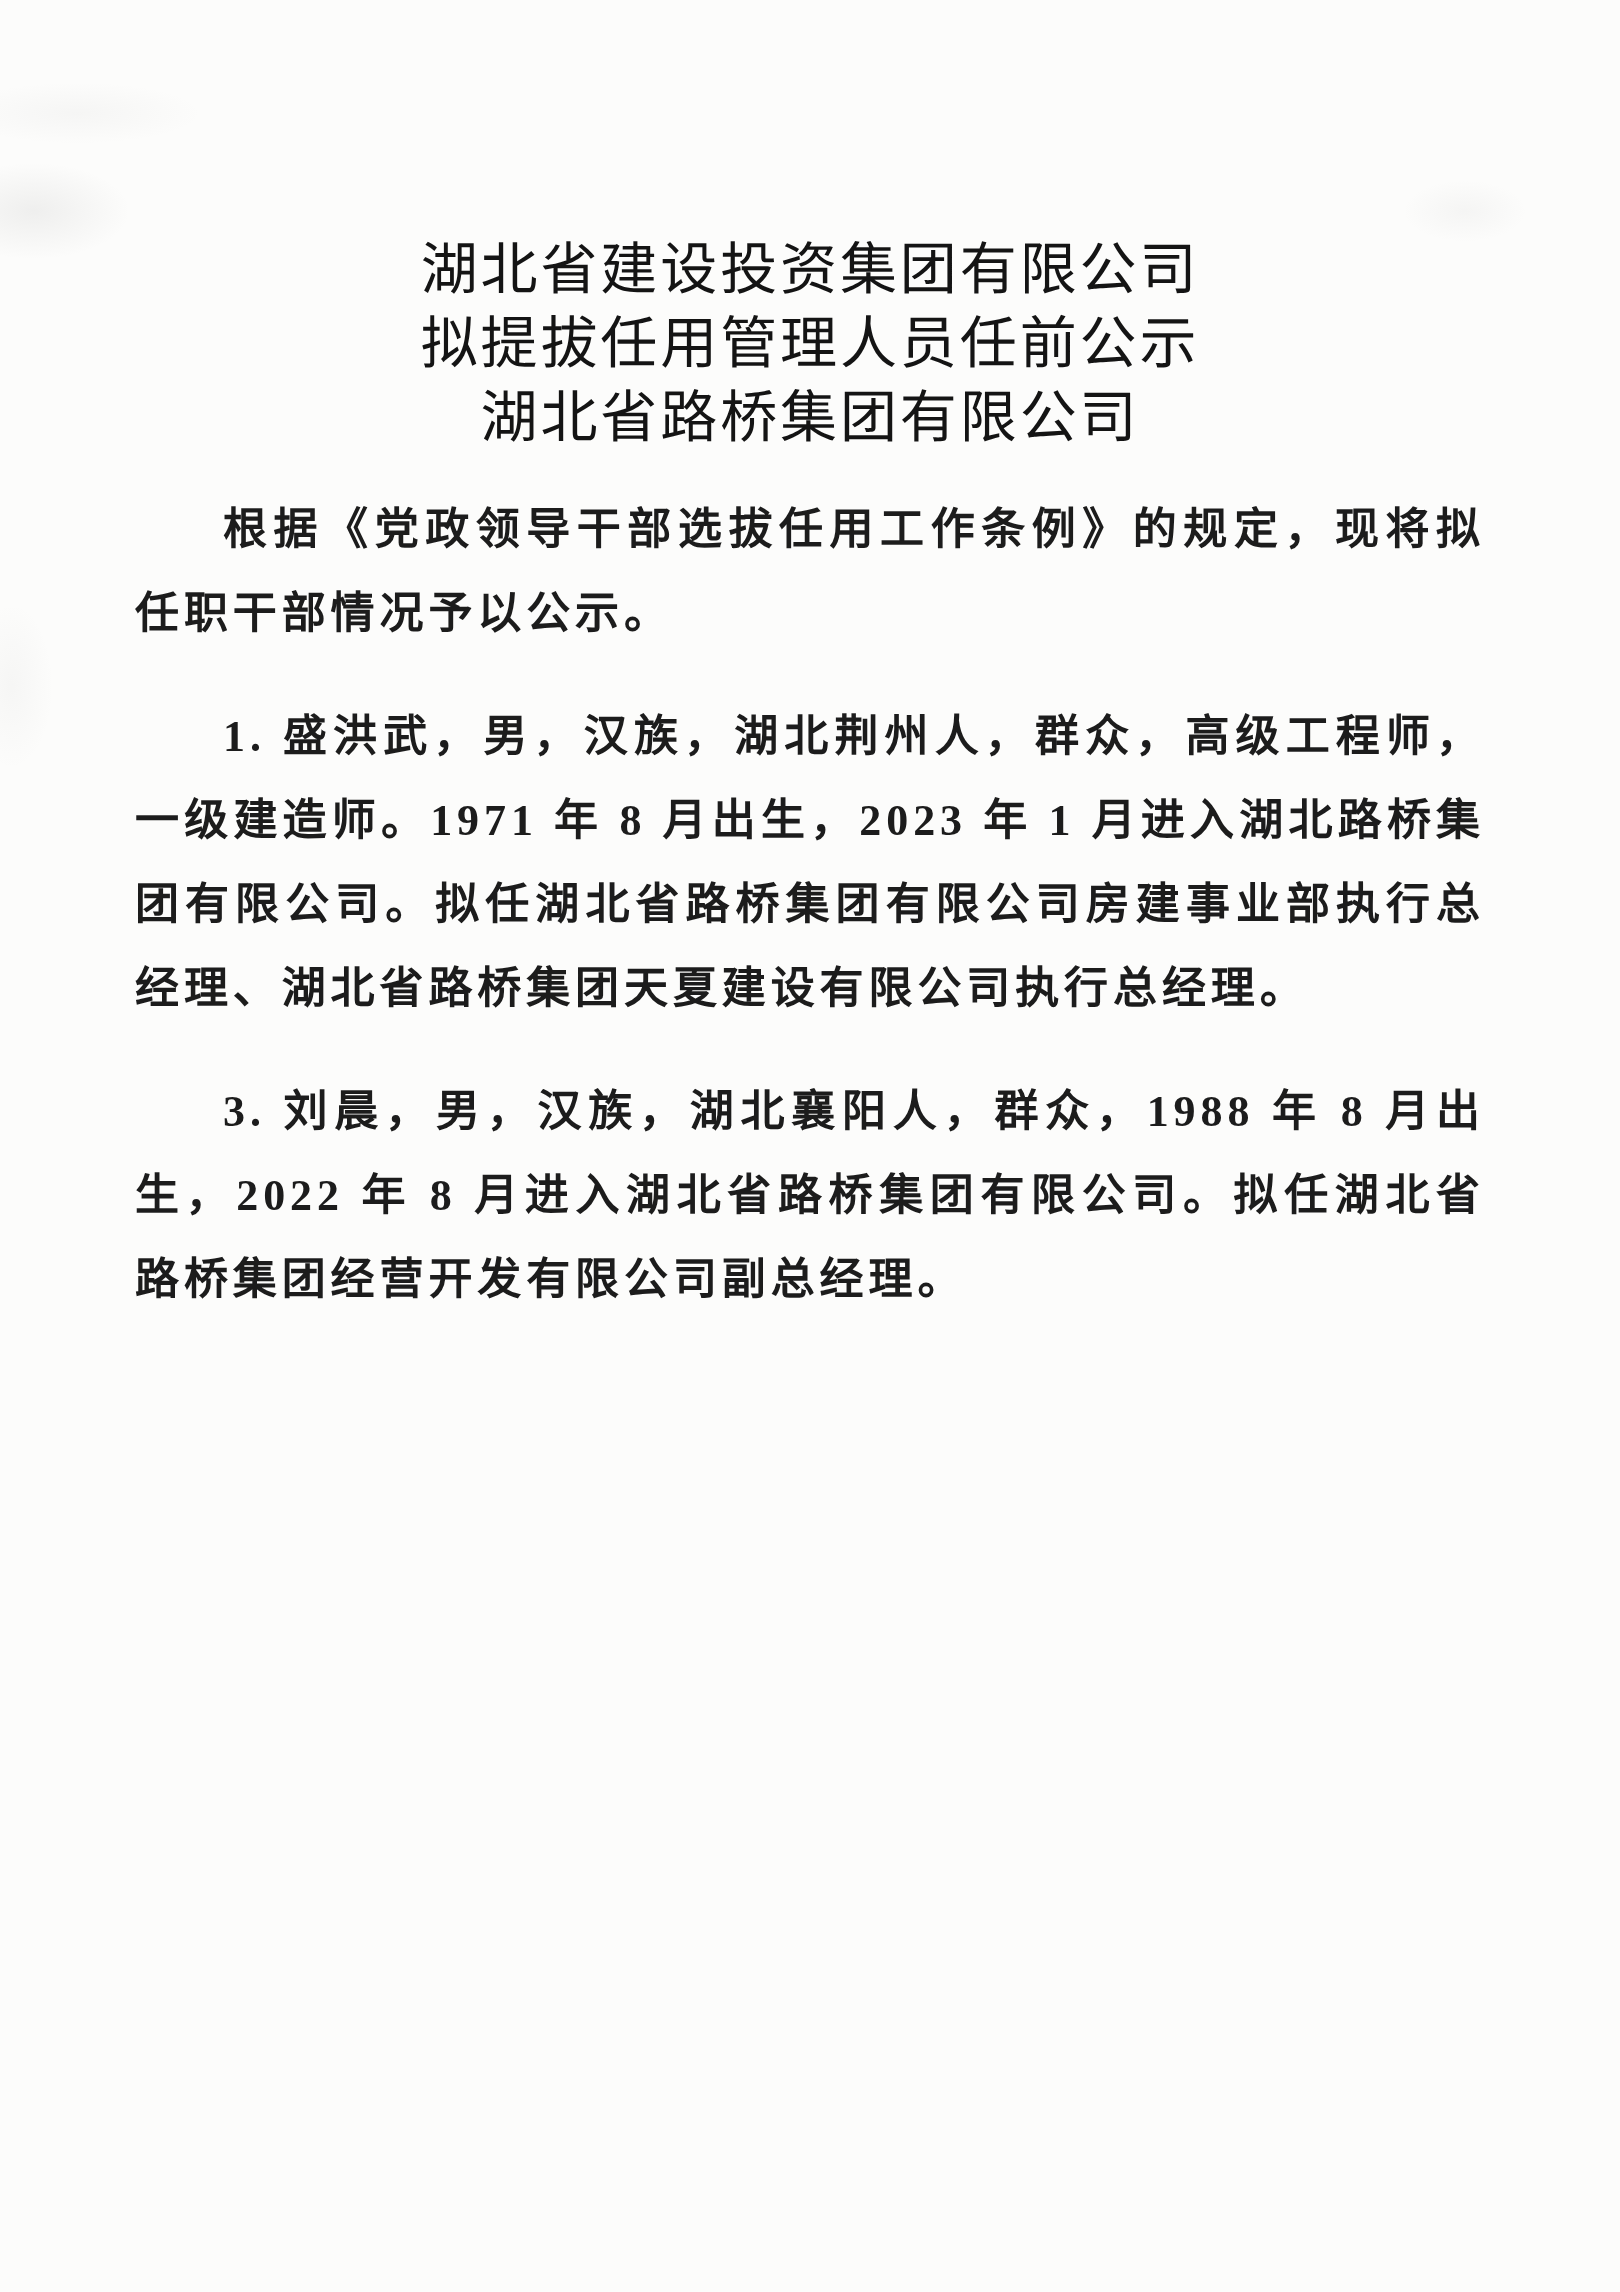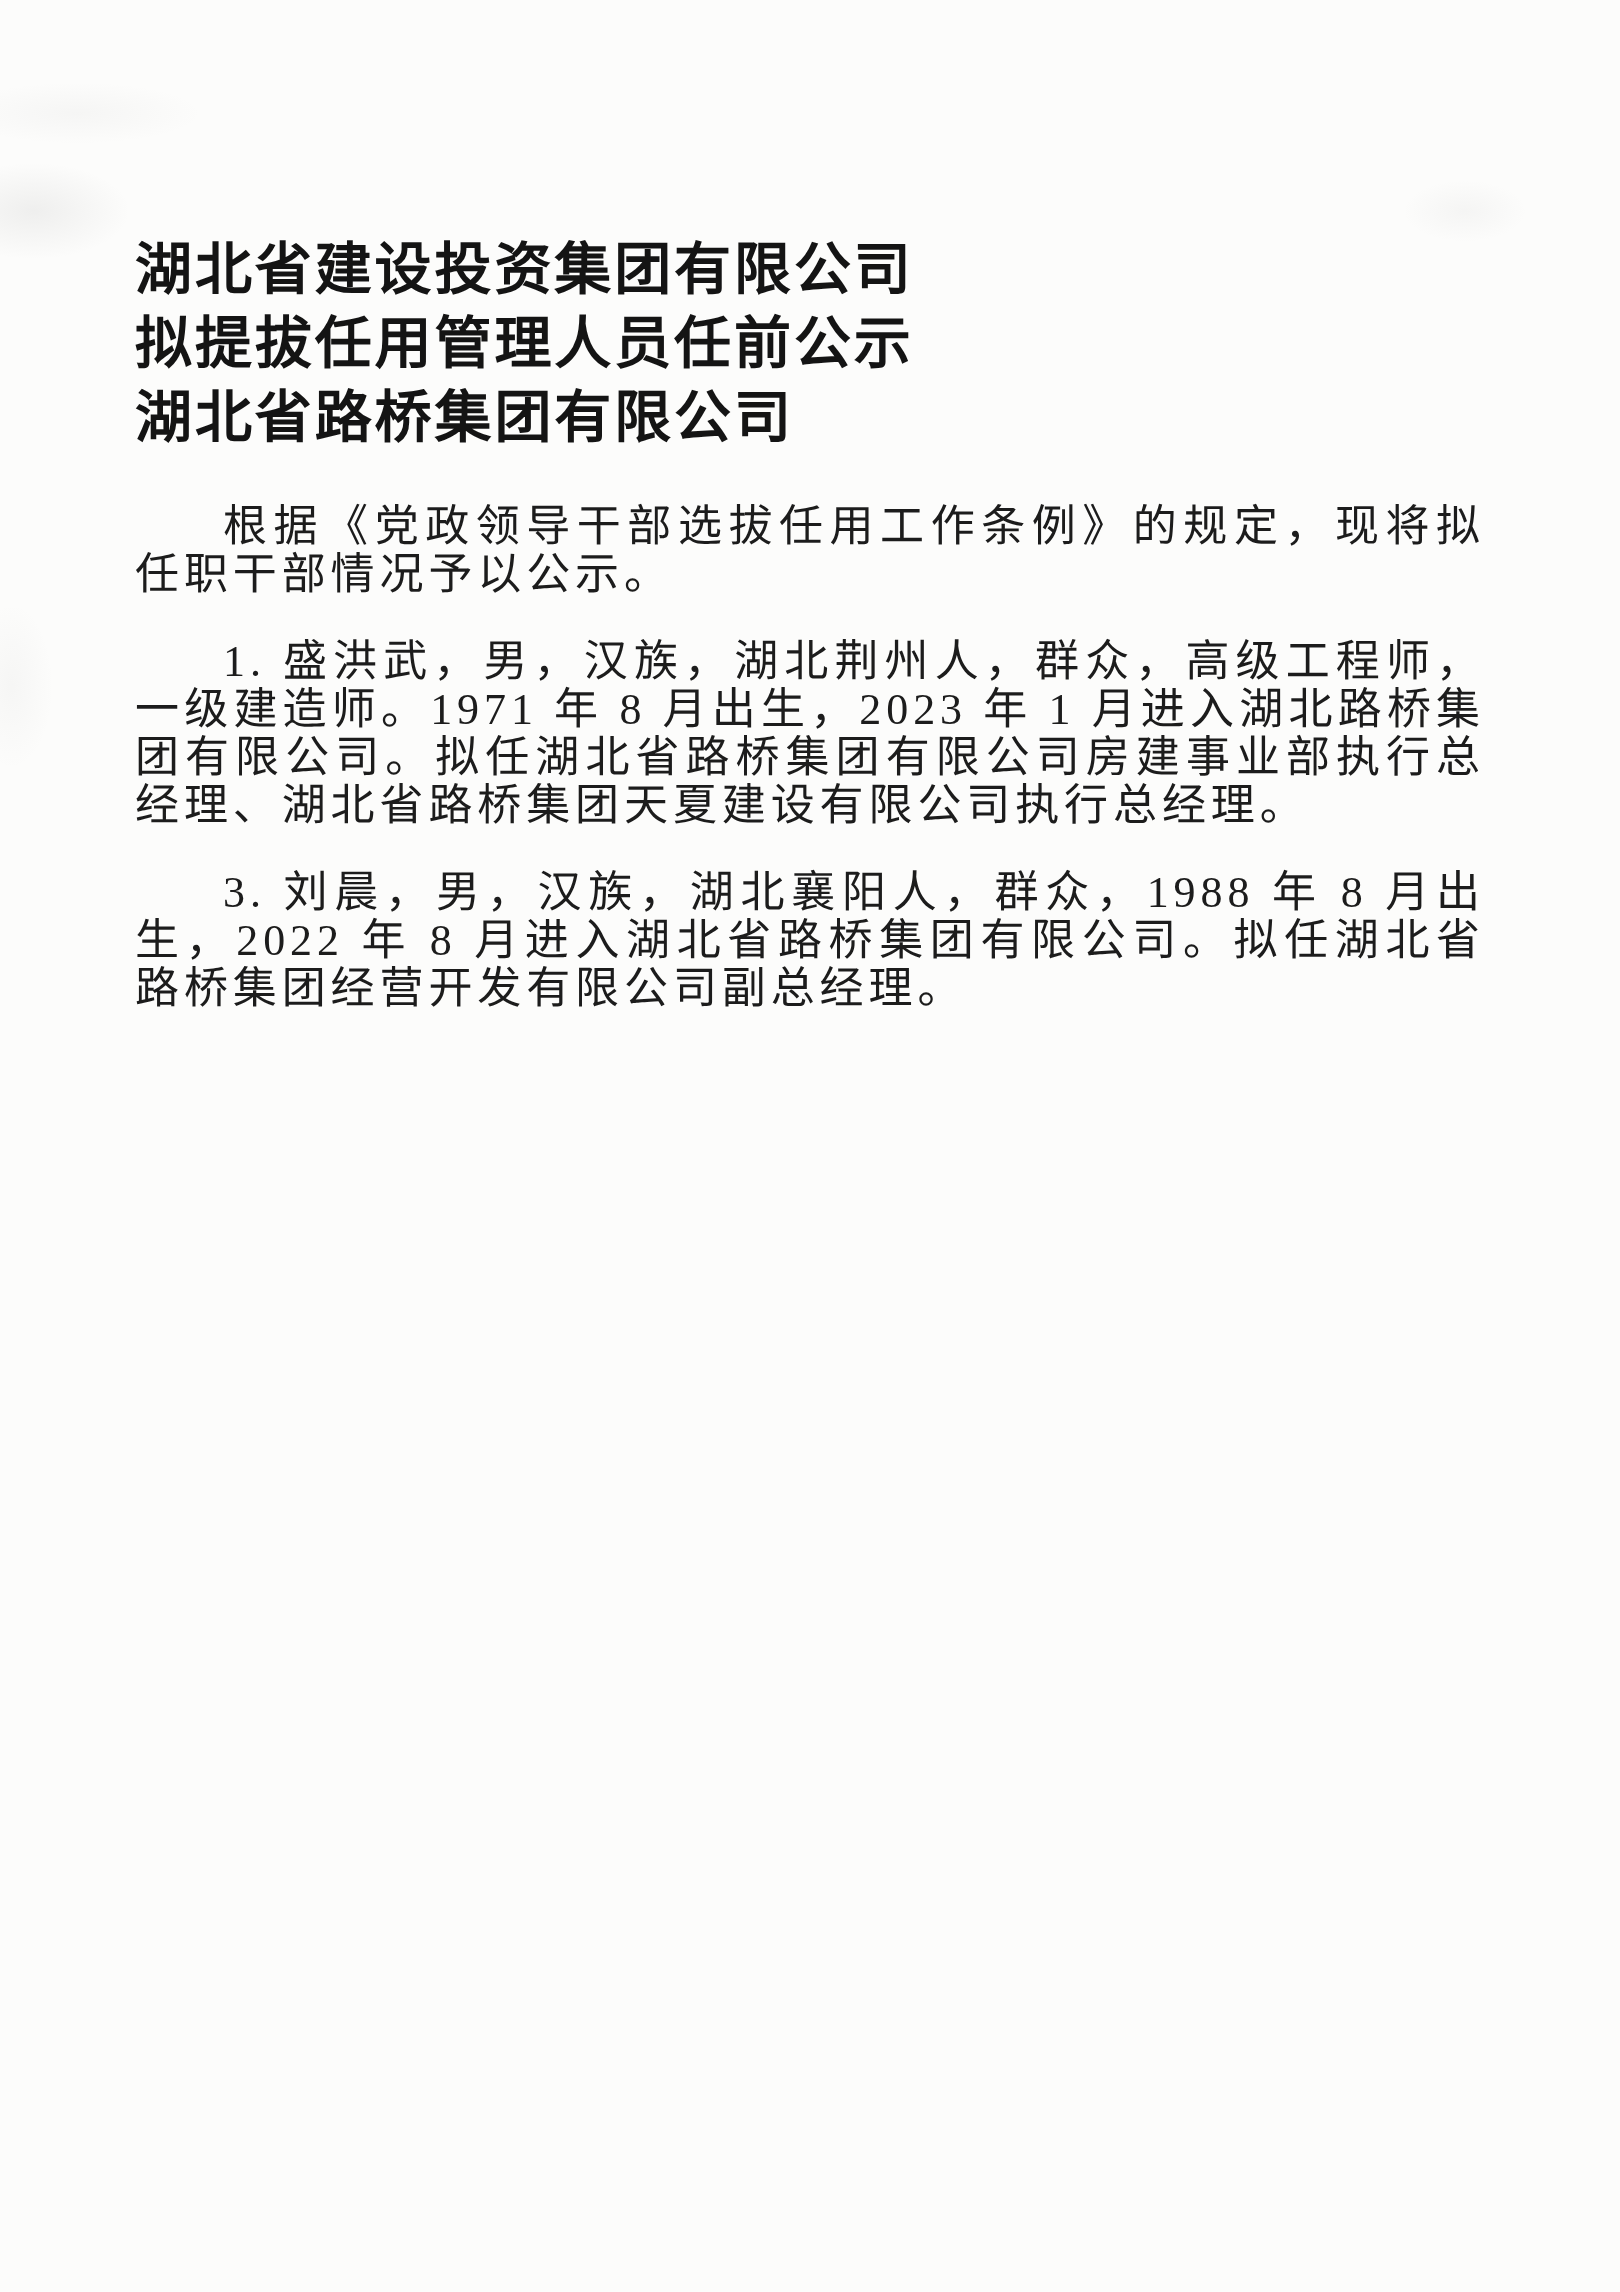--- a/index.html
+++ b/index.html
@@ -17,39 +17,41 @@
     background-color: #fcfcfb;
     background-image:
       radial-gradient(ellipse 137px 69px at 34px 211px, rgba(120,120,120,0.10), transparent 70%),
       radial-gradient(ellipse 176px 44px at 78px 113px, rgba(140,140,140,0.06), transparent 70%),
       radial-gradient(ellipse 88px 44px at 1465px 211px, rgba(150,150,150,0.07), transparent 70%),
       radial-gradient(ellipse 59px 118px at 11.8px 686px, rgba(130,130,130,0.05), transparent 70%);
     overflow: hidden;
     font-family: "Liberation Serif", "DejaVu Serif", serif;
   }
   .doc-title {
-    margin: 0 0 48px 0;
+    margin: 0 0 33px 0;
+    text-align: center;
     font-size: 57px;
     line-height: 74px;
-    font-weight: bold;
+    font-weight: normal;
     color: #141414;
     letter-spacing: 2.9px;
   }
   .doc-title .title-line {
     display: block;
   }
   .doc-body p.para {
     margin: 0 0 39px 0;
     font-size: 44px;
-    line-height: 48px;
+    line-height: 84px;
     letter-spacing: 4.9px;
     color: #1c1c1c;
     text-align: justify;
     text-indent: 2em;
     word-break: break-all;
+    font-weight: bold;
   }
 </style>
 </head>
 <body>
 
 <div class="page">
   <h1 class="doc-title">
     <span class="title-line">湖北省建设投资集团有限公司</span>
     <span class="title-line">拟提拔任用管理人员任前公示</span>
     <span class="title-line">湖北省路桥集团有限公司</span>

